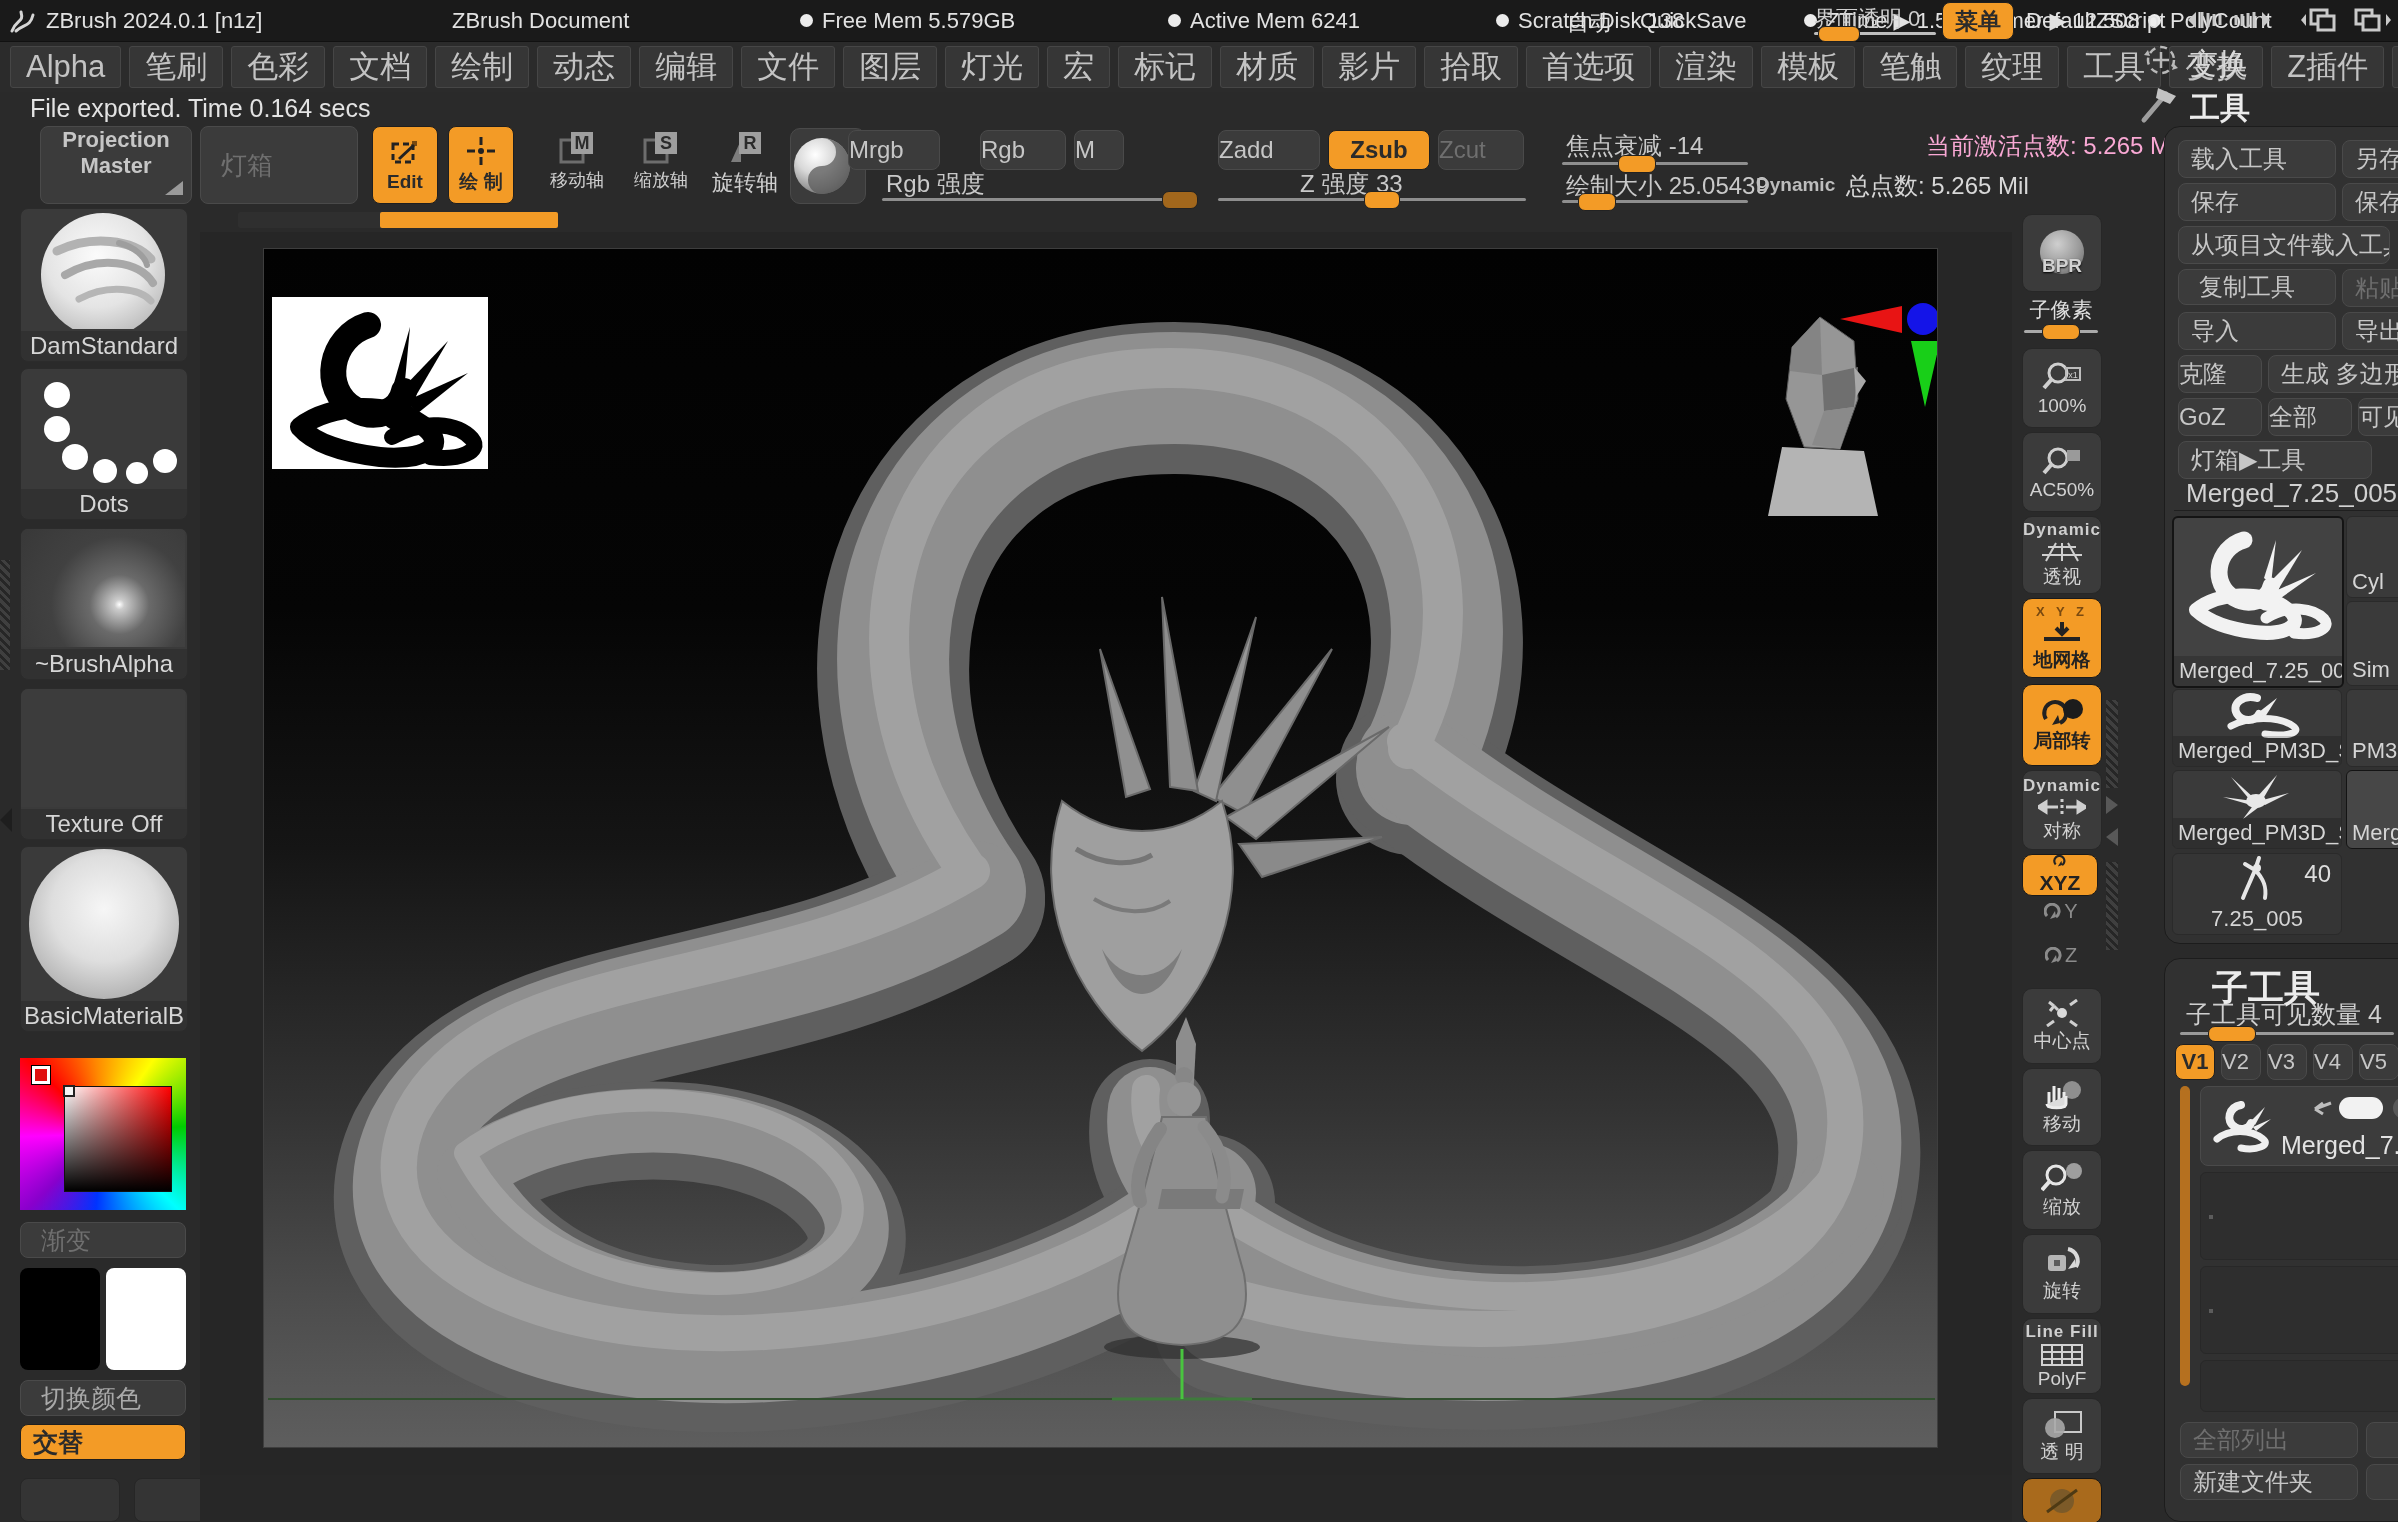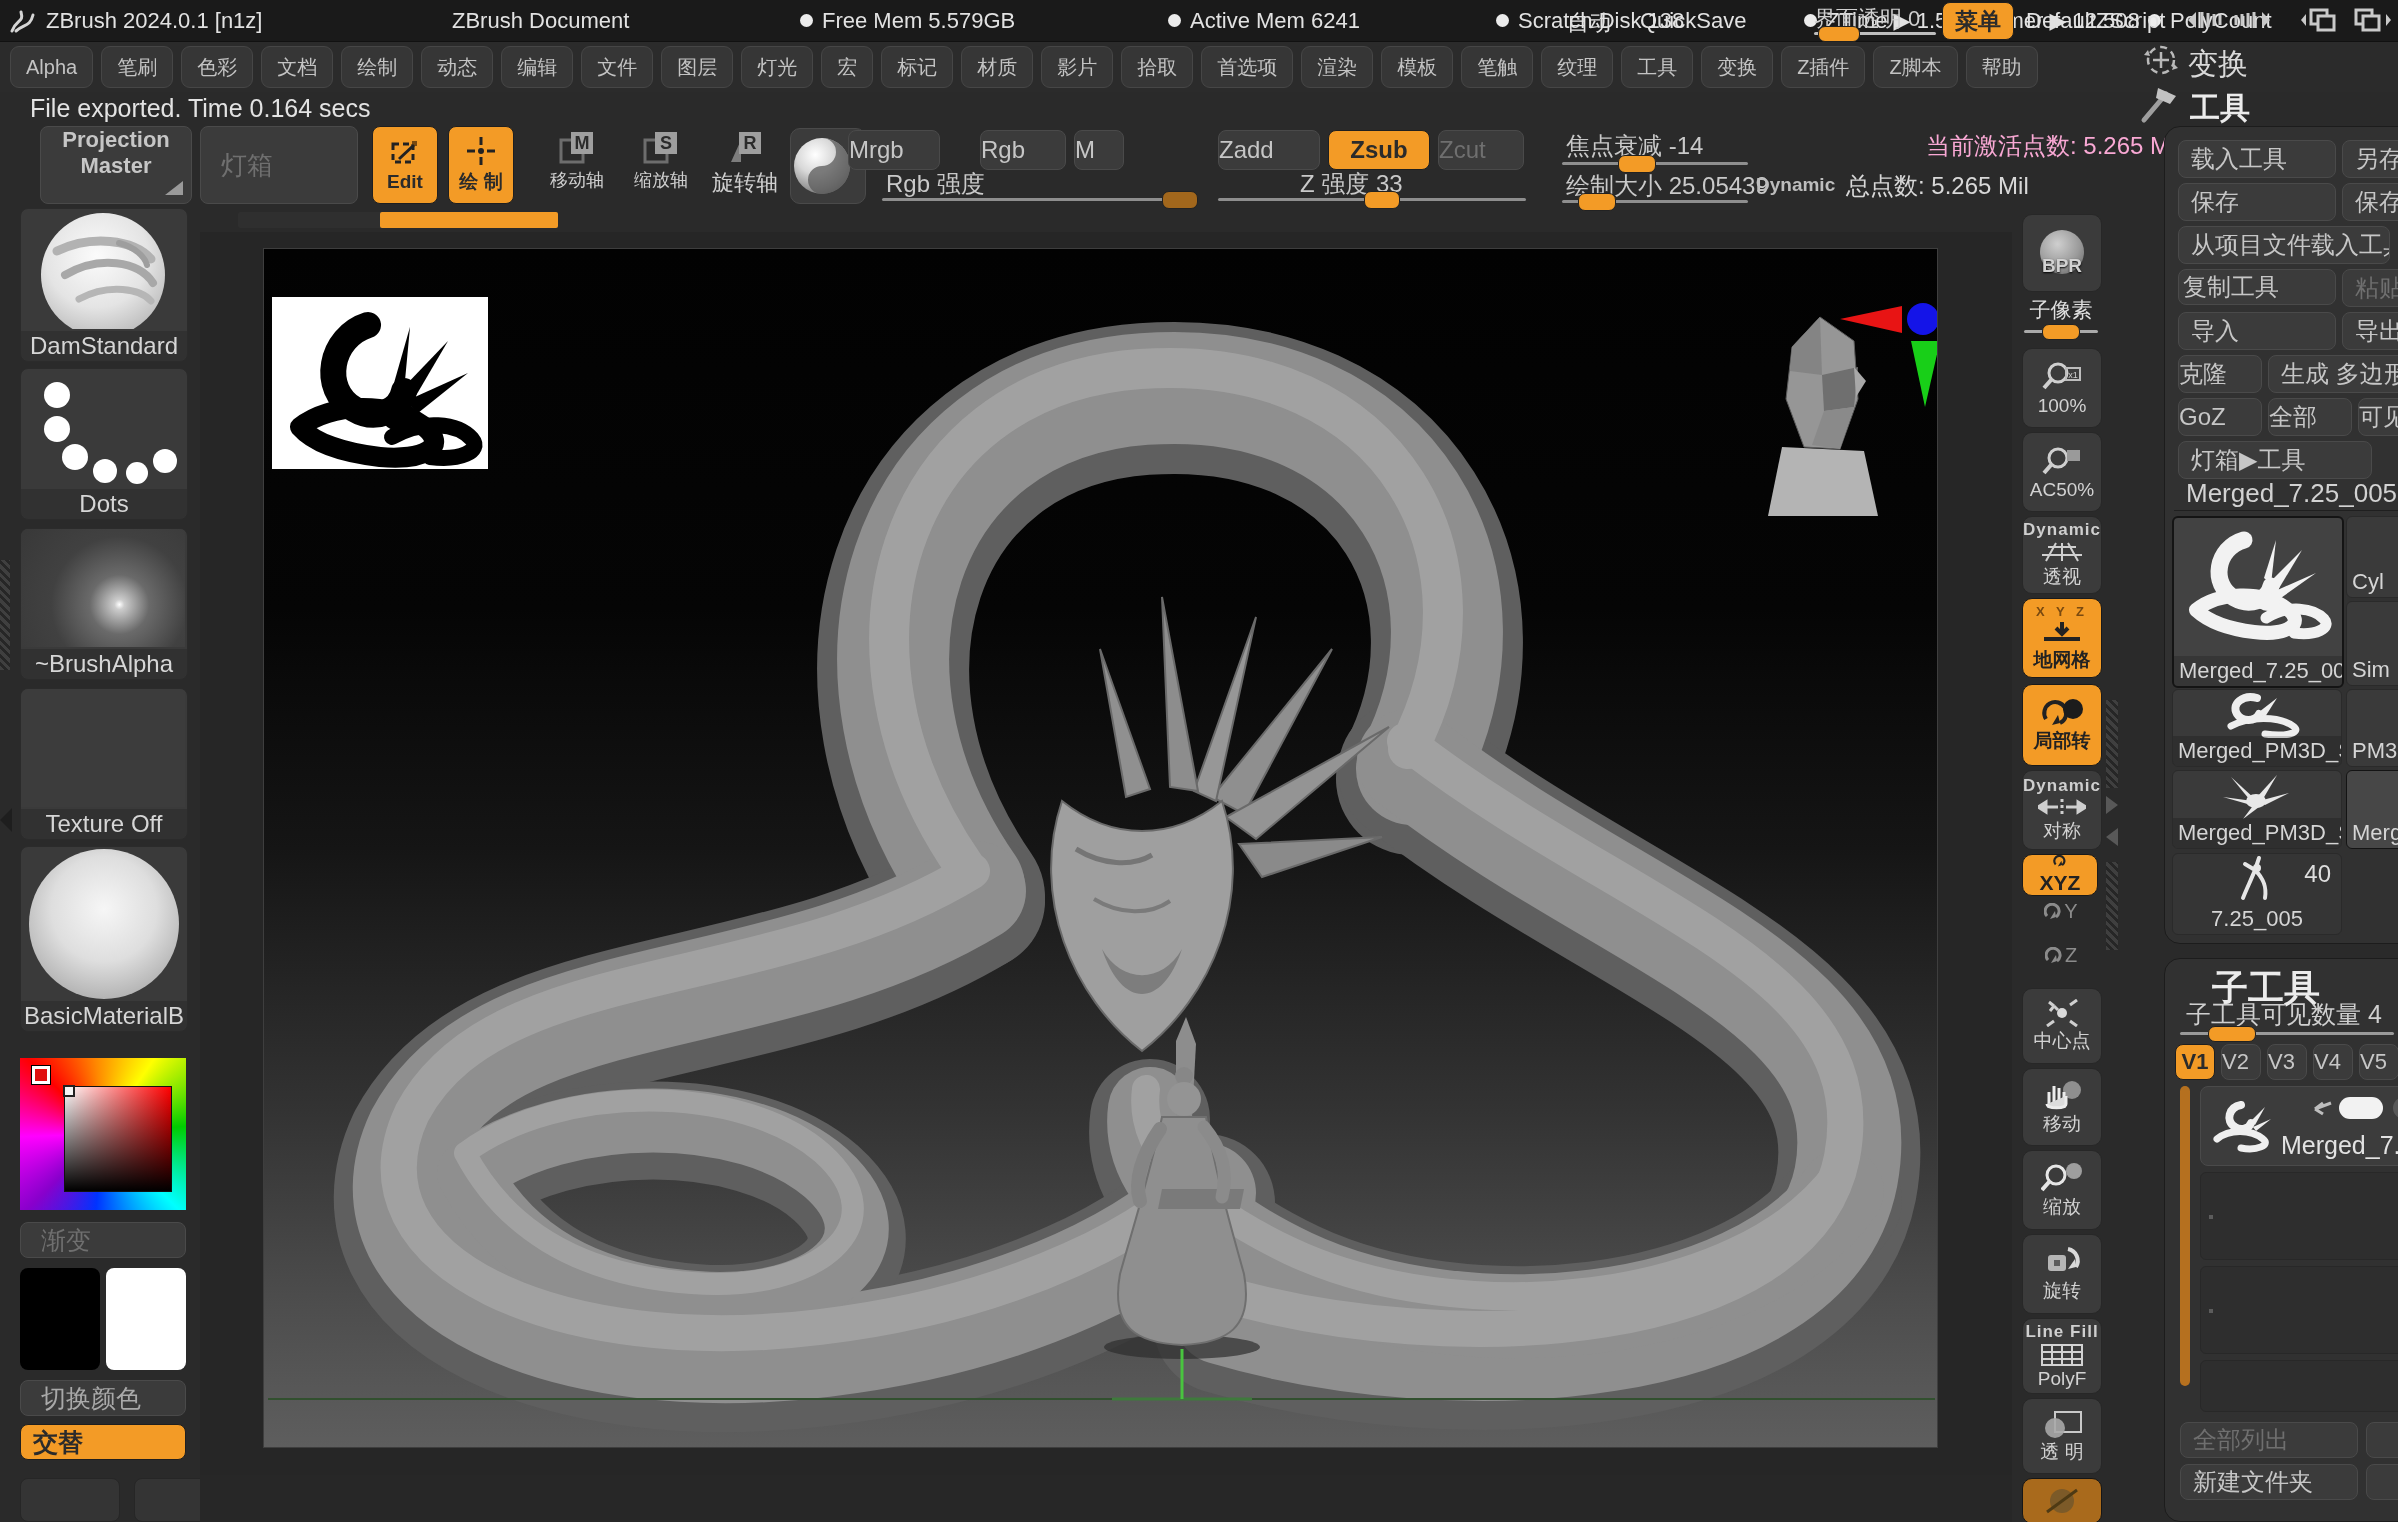--- a/index.html
+++ b/index.html
@@ -5,21 +5,21 @@
   html,body{margin:0;padding:0}
   body{width:2398px;height:1522px;position:relative;overflow:hidden;background:#2a2a2a;
        font-family:"Liberation Sans","DejaVu Sans",sans-serif;color:#c9c9c9;}
   .r{position:absolute;box-sizing:border-box}
   .btn{background:#3b3b3b;border:1px solid #4a4a4a;border-radius:8px;color:#c6c6c6;
        display:flex;align-items:center;justify-content:flex-start;box-sizing:border-box;font-size:24px;white-space:nowrap;overflow:hidden}
   .btn.left{justify-content:flex-start;padding-left:20px}
   .dim{color:#6f6f6f}
   .obtn{background:#f39b26;border:1px solid #1f1f1f;border-radius:8px;color:#2b2b2b;font-weight:700;
         display:flex;align-items:center;justify-content:center;box-sizing:border-box;font-size:24px;white-space:nowrap;overflow:hidden}
-  .m{background:#363636;border:1px solid #464646;border-radius:9px;color:#c3c3c3;font-size:20px;
+  .m{background:#363636;border:1px solid #464646;border-radius:3px;color:#c3c3c3;font-size:31px;
      padding:0 15px;height:40px;display:flex;align-items:center;white-space:nowrap}
   .dot{width:13px;height:13px;border-radius:50%;background:#ececec;display:inline-block;flex:none}
   .tb{font-size:22px;color:#e2e2e2;white-space:nowrap}
   .lbl{font-size:24px;color:#c9c9c9;white-space:nowrap}
   .track{position:absolute;height:3px;background:#8e8e8e;border-radius:2px}
   .handle{position:absolute;height:16px;border-radius:7px;background:#f39b26;border:1px solid #222;top:-7px}
   .sbtn{position:absolute;left:2022px;width:78px;background:#3b3b3b;border:1px solid #272727;border-radius:10px;
         color:#d2d2d2;display:flex;flex-direction:column;align-items:center;justify-content:center;font-size:19px;gap:1px;overflow:hidden}
   .sbtn.or{background:#f39b26;color:#222;border-color:#1a1a1a}
   .ptile{position:absolute;background:#3a3a3a;border:1px solid #2a2a2a;border-radius:6px;overflow:hidden}
@@ -576,21 +576,21 @@
     </svg>
 </div>
 <div class="r" style="left:2190px;top:88px;font-size:30px;color:#ececec;font-weight:600">工具</div>
 
 <div class="r" style="left:2164px;top:126px;width:300px;height:818px;background:#313131;border:1px solid #1c1c1c;border-radius:16px"></div>
 <div class="btn r" style="left:2178px;top:140px;width:158px;height:38px;justify-content:flex-start;padding-left:12px">载入工具</div>
 <div class="btn r" style="left:2342px;top:140px;width:120px;height:38px;justify-content:flex-start;padding-left:12px">另存为</div>
 <div class="btn r" style="left:2178px;top:183px;width:158px;height:38px;justify-content:flex-start;padding-left:12px">保存</div>
 <div class="btn r" style="left:2342px;top:183px;width:120px;height:38px;justify-content:flex-start;padding-left:12px">保存</div>
 <div class="btn r" style="left:2178px;top:226px;width:212px;height:38px;justify-content:flex-start;padding-left:12px">从项目文件载入工具</div>
-<div class="btn r" style="left:2178px;top:269px;width:158px;height:36px;justify-content:flex-start;padding-left:4px">复制工具</div>
+<div class="btn r" style="left:2178px;top:269px;width:158px;height:36px;justify-content:flex-start;padding-left:20px">复制工具</div>
 <div class="btn r dim" style="left:2342px;top:269px;width:120px;height:38px;justify-content:flex-start;padding-left:12px">粘贴工具</div>
 <div class="btn r" style="left:2178px;top:312px;width:158px;height:38px;justify-content:flex-start;padding-left:12px">导入</div>
 <div class="btn r" style="left:2342px;top:312px;width:120px;height:38px;justify-content:flex-start;padding-left:12px">导出</div>
 <div class="btn r" style="left:2178px;top:355px;width:84px;height:38px">克隆</div>
 <div class="btn r" style="left:2268px;top:355px;width:194px;height:38px;justify-content:flex-start;padding-left:12px">生成 多边形网格</div>
 <div class="btn r" style="left:2178px;top:398px;width:84px;height:38px">GoZ</div>
 <div class="btn r" style="left:2268px;top:398px;width:84px;height:38px">全部</div>
 <div class="btn r" style="left:2358px;top:398px;width:84px;height:38px">可见</div>
 <div class="btn r" style="left:2178px;top:441px;width:194px;height:38px;justify-content:flex-start;padding-left:12px">灯箱▶工具</div>
 <div class="r" style="left:2186px;top:478px;font-size:26px;color:#d2d2d2;white-space:nowrap">Merged_7.25_005. 52</div>

